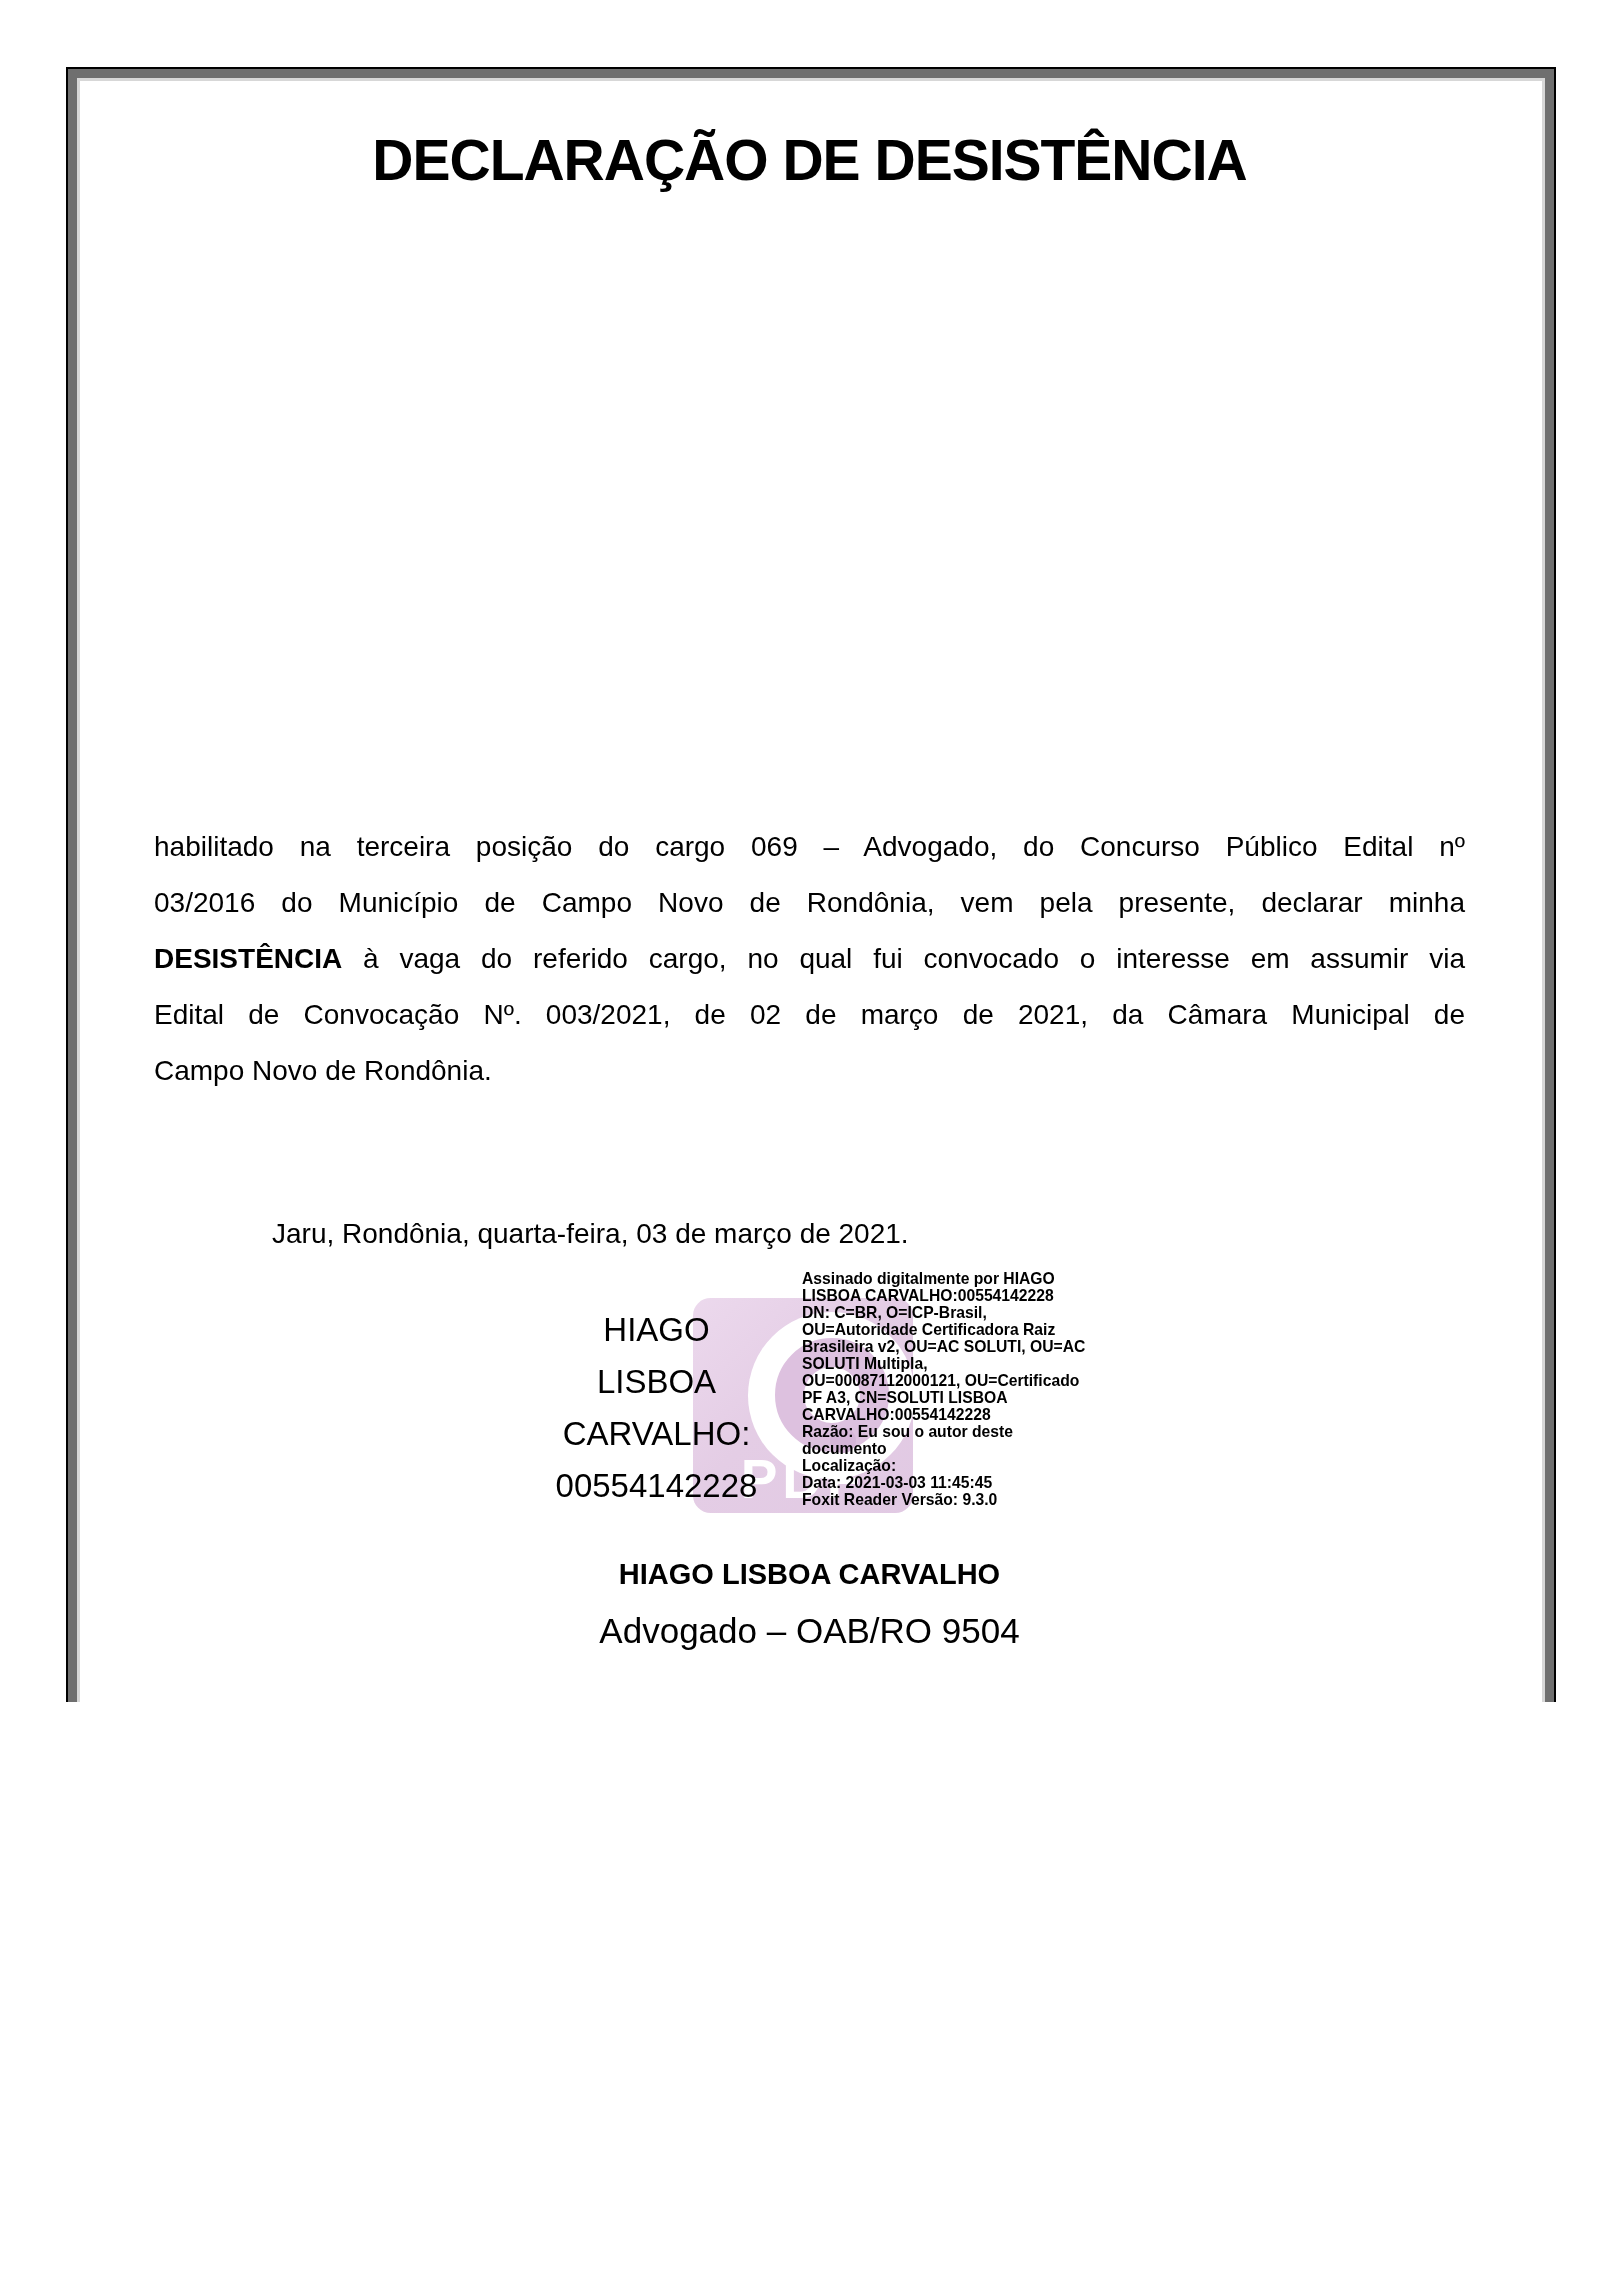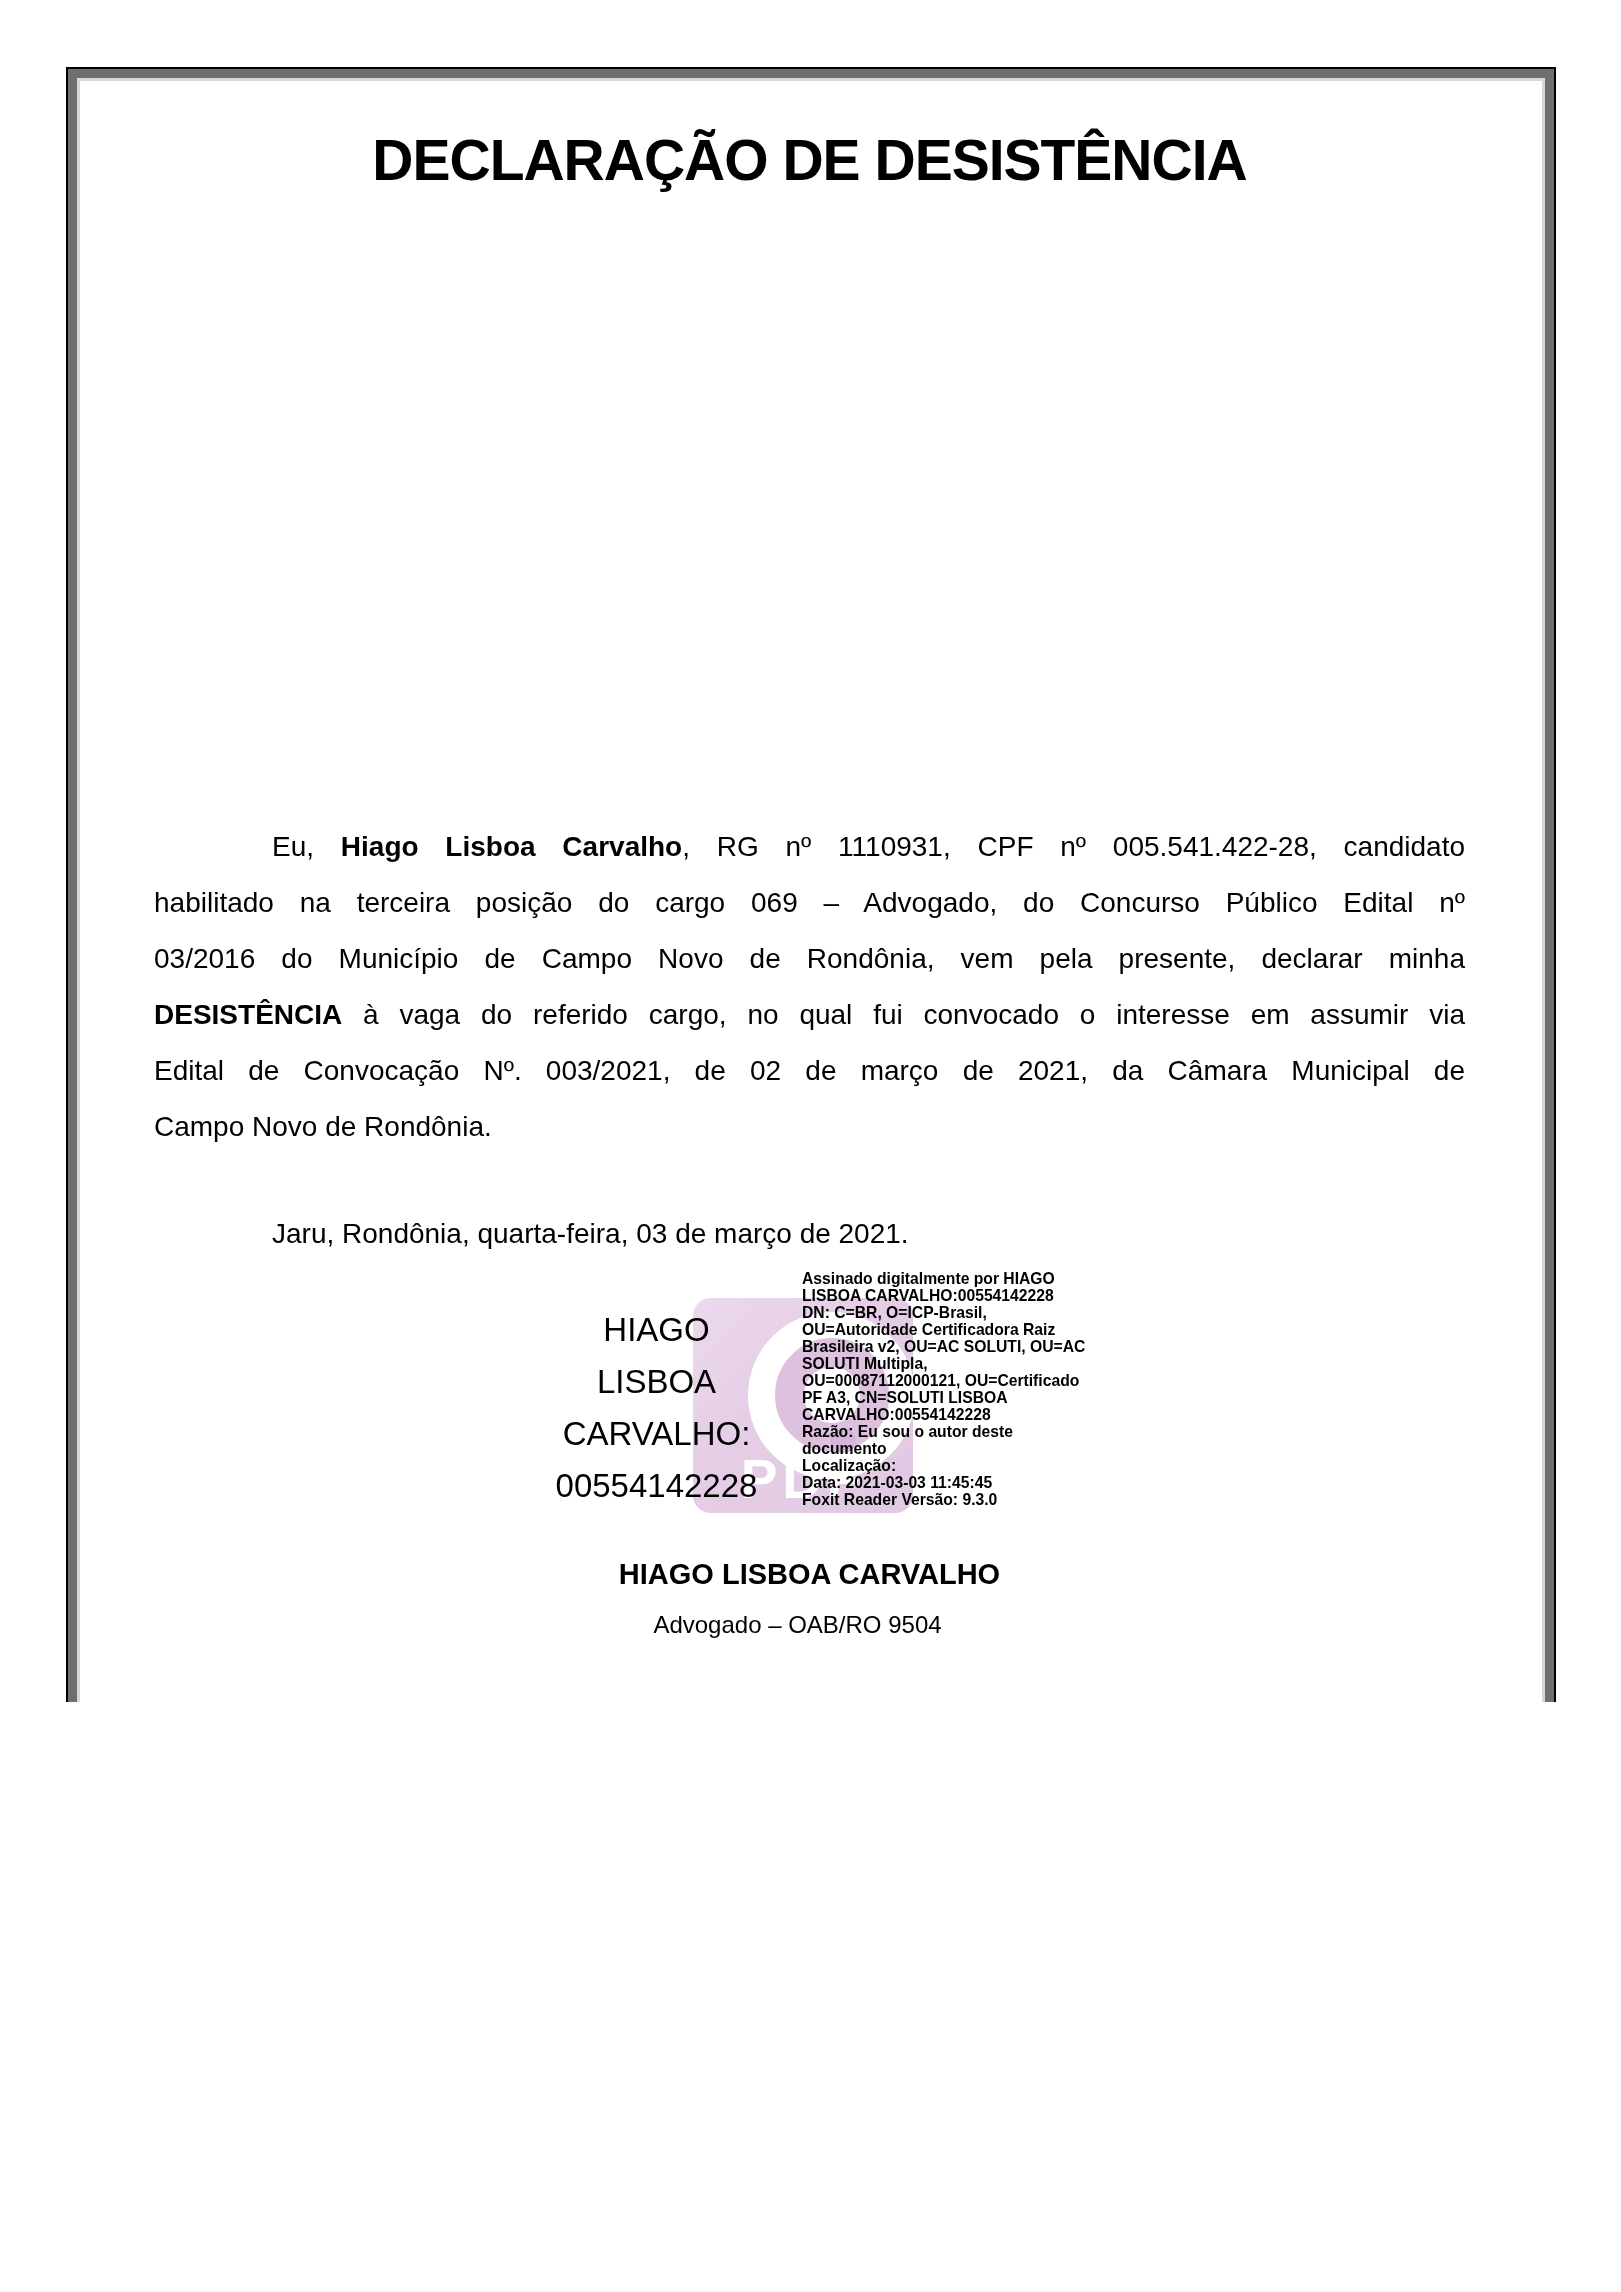--- a/index.html
+++ b/index.html
@@ -50,38 +50,37 @@
     position:absolute; left:343px; top:1304px; width:627px; z-index:3;
     text-align:center; font-size:33px; line-height:52px; white-space:nowrap;
   }
   .sig-details {
     position:absolute; left:802px; top:1270px; z-index:2;
     font-size:15.7px; line-height:17px; white-space:nowrap;font-weight:bold;
   }
 
   .signer-name { position:absolute; left:154px; top:1558px; width:1311px;
     text-align:center; font-size:29px; font-weight:bold; white-space:nowrap; }
-  .signer-role { position:absolute; left:142px; top:1611px; width:1311px;
-    text-align:center; font-size:24px; white-space:nowrap; }
+  .signer-role { position:absolute; left:154px; top:1611px; width:1311px;
+    text-align:center; font-size:35px; white-space:nowrap; }
 </style>
 </head>
 <body>
 
 <div class="page">
 
   <div class="frame">
     <div class="frame-mid">
       <div class="frame-inner"></div>
     </div>
   </div>
 
   <div class="title">DECLARAÇÃO DE DESISTÊNCIA</div>
 
   <div class="body-text">
-    <div class="line first"><span>Eu, </span><b>Hiago Lisboa Carvalho</b><span>, RG nº 1110931, CPF nº 005.541.422-28, candidato</span></div>
     <div class="line"><span>habilitado na terceira posição do cargo 069 – Advogado, do Concurso Público Edital nº</span></div>
     <div class="line"><span>03/2016 do Município de Campo Novo de Rondônia, vem pela presente, declarar minha</span></div>
     <div class="line"><b>DESISTÊNCIA</b><span> à vaga do referido cargo, no qual fui convocado o interesse em assumir via</span></div>
     <div class="line"><span>Edital de Convocação Nº. 003/2021, de 02 de março de 2021, da Câmara Municipal de</span></div>
     <div class="line last"><span>Campo Novo de Rondônia.</span></div>
   </div>
 
   <div class="dateline">Jaru, Rondônia, quarta-feira, 03 de março de 2021.</div>
 
   <div class="stamp">

